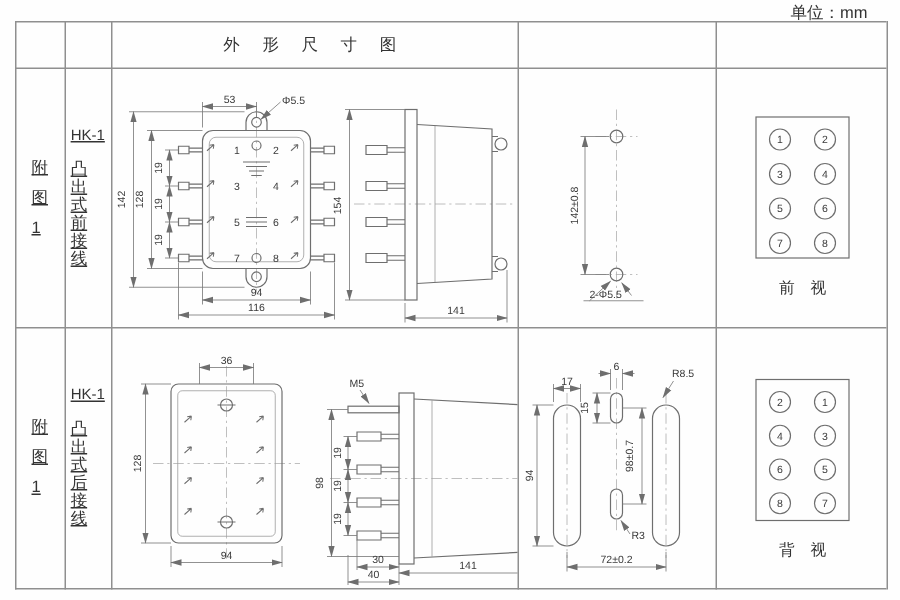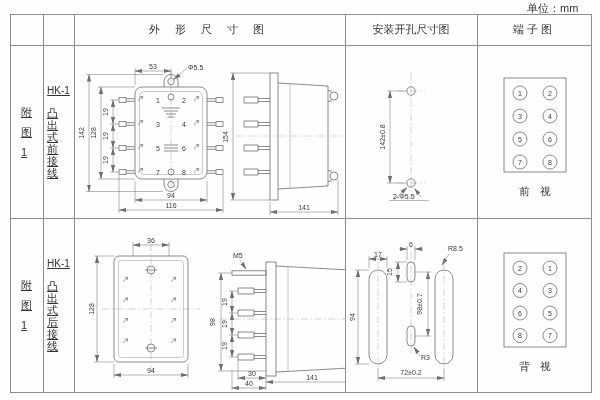--- a/index.html
+++ b/index.html
@@ -47,26 +47,20 @@
   <div class="line" style="left:10px;top:14px;width:1px;height:379px;"></div>
   <div class="line" style="left:43px;top:14px;width:1px;height:379px;"></div>
   <div class="line" style="left:74px;top:14px;width:1px;height:379px;"></div>
   <div class="line" style="left:345px;top:14px;width:1px;height:379px;"></div>
   <div class="line" style="left:477px;top:14px;width:1px;height:379px;"></div>
   <div class="line" style="left:591px;top:14px;width:1px;height:379px;"></div>
 
   <div class="cell hdr-wide" style="left:74px;top:14px;width:271px;height:31px;">
       <span>外 形 尺 寸 图</span>
     </div>
-  <div class="cell" style="left:345px;top:14px;width:132px;height:31px;">
-      <span>安装开孔尺寸图</span>
-    </div>
-  <div class="cell hdr" style="left:477px;top:14px;width:114px;height:31px;">
-      <span>端子图</span>
-    </div>
 
   <div class="cell" style="left:10px;top:45px;width:33px;height:173px;">
     <div class="vtext gap">
       <span>附</span>
       <span>图</span>
       <span>1</span>
     </div>
   </div>
   <div class="cell" style="left:43px;top:45px;width:31px;height:173px;">
     <div class="vtext">

